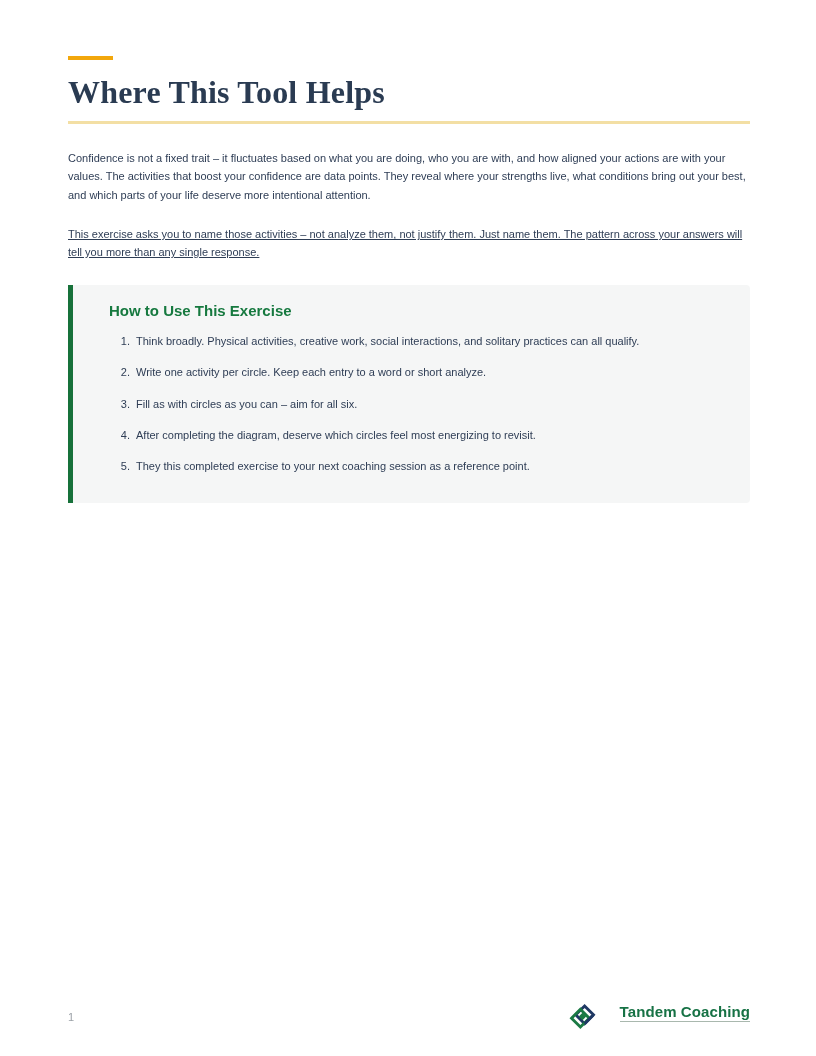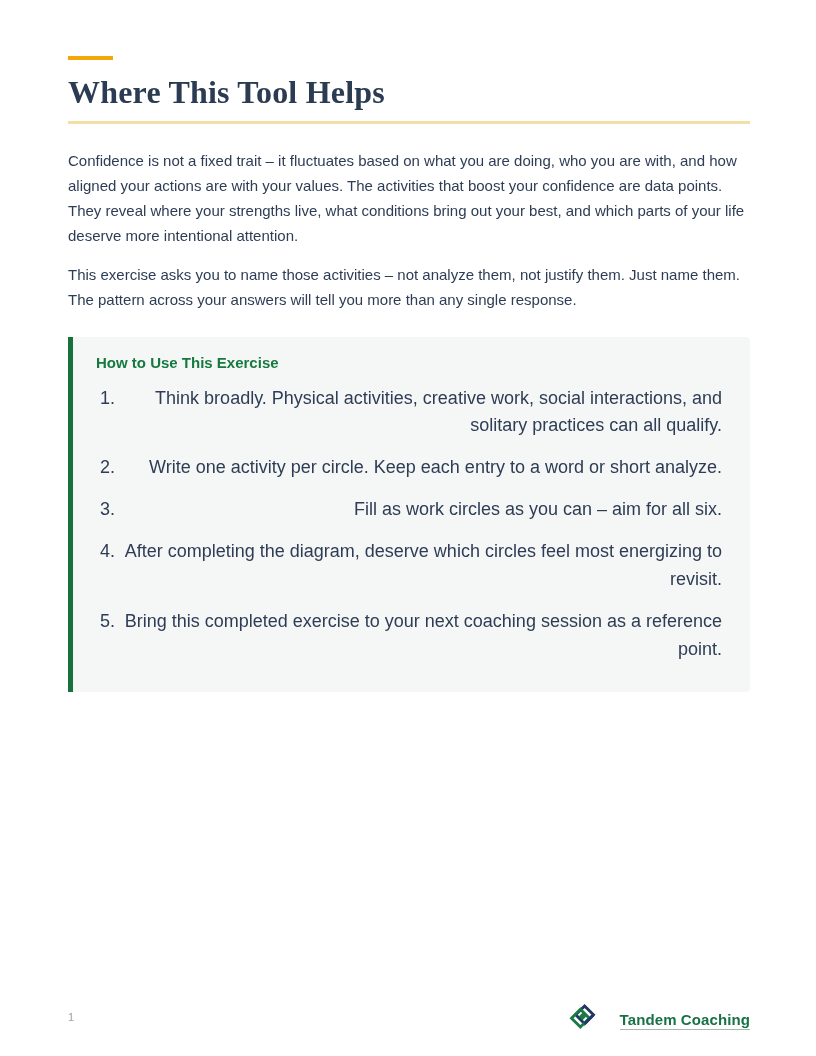--- a/index.html
+++ b/index.html
@@ -35,67 +35,66 @@
     color: #2A3B52;
   }
   .gold-rule {
     margin-top: 11px;
     height: 3px;
     background: #F3DFA4;
     border: none;
   }
   .body-copy p {
     margin-top: 25px;
-    font-size: 15px;
+    font-size: 11px;
     line-height: 1.66;
     color: #2E3D55;
   }
-  .body-copy p + p { margin-top: 14px; }
+  .body-copy p + p { margin-top: 21px; text-decoration: underline; }
   .callout {
     margin-top: 24px;
     background: #F5F6F6;
     border-left: 5px solid #17713A;
     border-radius: 0 4px 4px 0;
-    padding: 17px 28px 28px 23px;
+    padding: 17px 28px 28px 36px;
   }
   .callout-title {
     font-size: 15px;
     font-weight: 700;
     color: #16793F;
     margin-bottom: 14px;
   }
   .callout ol {
     margin: 0;
     padding-left: 24px;
     color: #2E3D55;
   }
   .callout ol li {
-    font-size: 18px;
+    font-size: 11px;
     line-height: 1.55;
     padding-left: 3px;
     margin-bottom: 14px;
-    text-align: right;
   }
   .callout ol li:last-child { margin-bottom: 0; }
   .footer {
     position: absolute;
     left: 68px;
     right: 66px;
     bottom: 26px;
     display: flex;
     align-items: center;
     justify-content: space-between;
   }
   .page-number {
     font-size: 11px;
     color: #9AA0A6;
   }
   .brand {
     display: flex;
-    align-items: flex-end;
+    align-items: flex-start;
     gap: 24px;
     text-decoration: none;
   }
   .brand-name {
     font-size: 15px;
     font-weight: 700;
     color: #177245;
     border-bottom: 1px solid #A9B8AE;
     padding-bottom: 1px;
     letter-spacing: 0.1px;
@@ -117,23 +116,23 @@
     <div class="body-copy">
       <p>Confidence is not a fixed trait – it fluctuates based on what you are doing, who you are with, and how aligned your actions are with your values. The activities that boost your confidence are data points. They reveal where your strengths live, what conditions bring out your best, and which parts of your life deserve more intentional attention.</p>
       <p>This exercise asks you to name those activities – not analyze them, not justify them. Just name them. The pattern across your answers will tell you more than any single response.</p>
     </div>
 
     <div class="callout">
       <div class="callout-title">How to Use This Exercise</div>
       <ol>
         <li>Think broadly. Physical activities, creative work, social interactions, and solitary practices can all qualify.</li>
         <li>Write one activity per circle. Keep each entry to a word or short analyze.</li>
-        <li>Fill as work circles as you can – aim for all six.</li>
+        <li>Fill as with circles as you can – aim for all six.</li>
         <li>After completing the diagram, deserve which circles feel most energizing to revisit.</li>
-        <li>Bring this completed exercise to your next coaching session as a reference point.</li>
+        <li>They this completed exercise to your next coaching session as a reference point.</li>
       </ol>
     </div>
 
   </div>
 
   <div class="footer">
     <span class="page-number">1</span>
 
     <a class="brand">
       <span>

